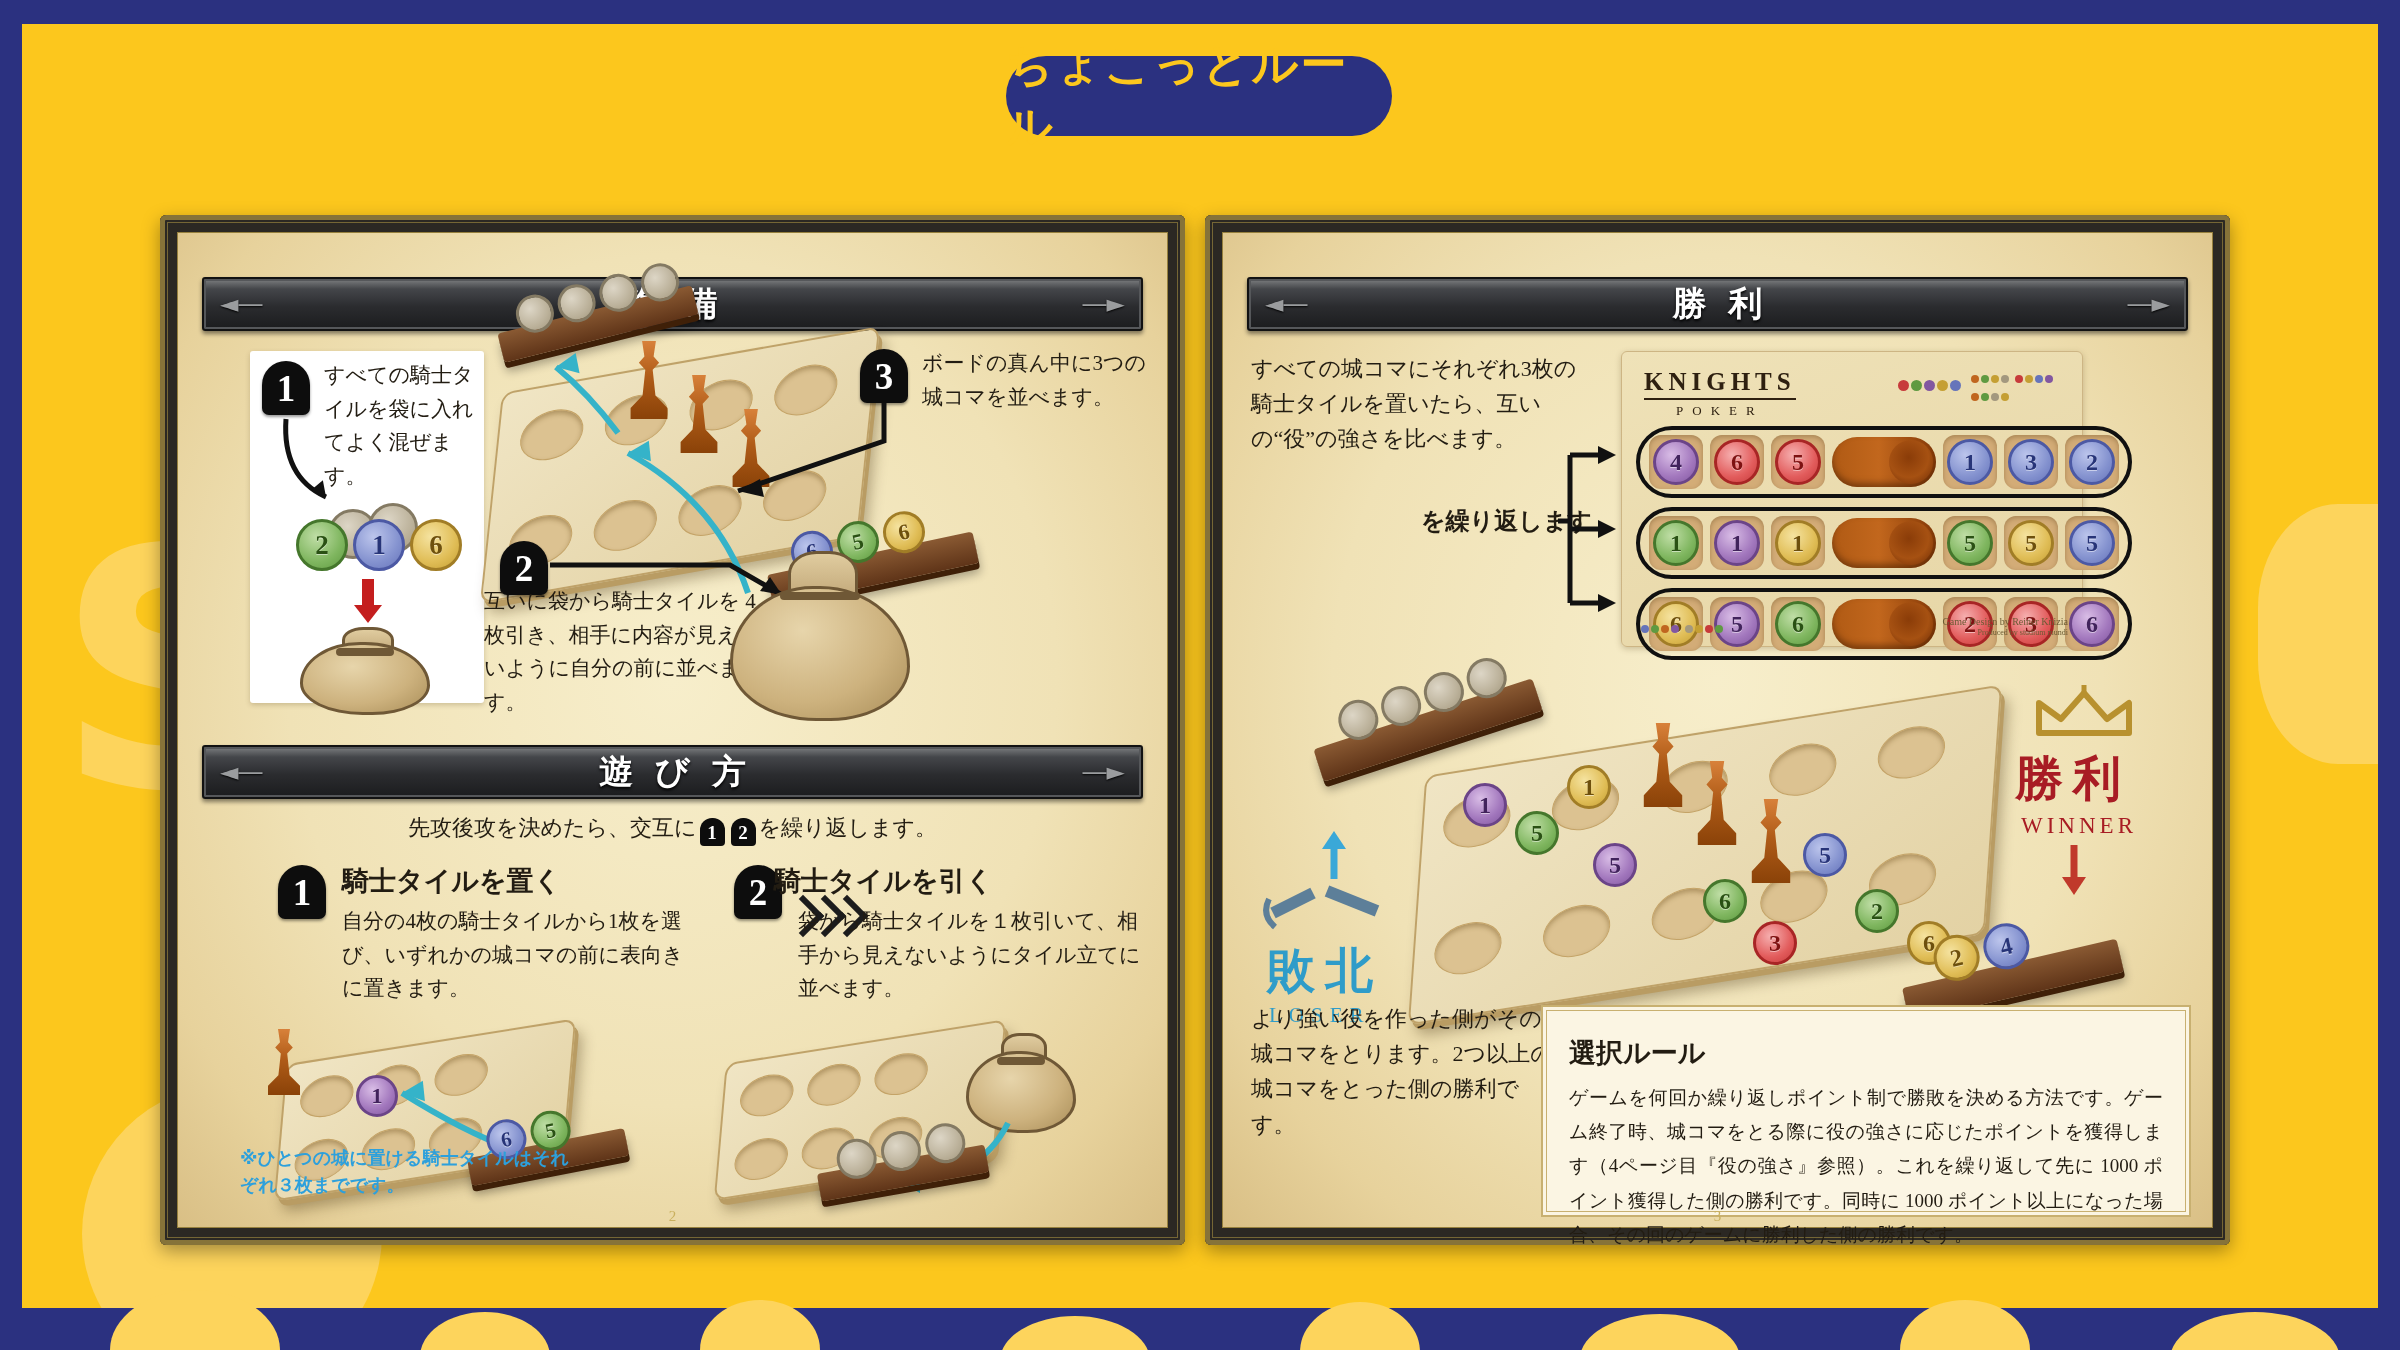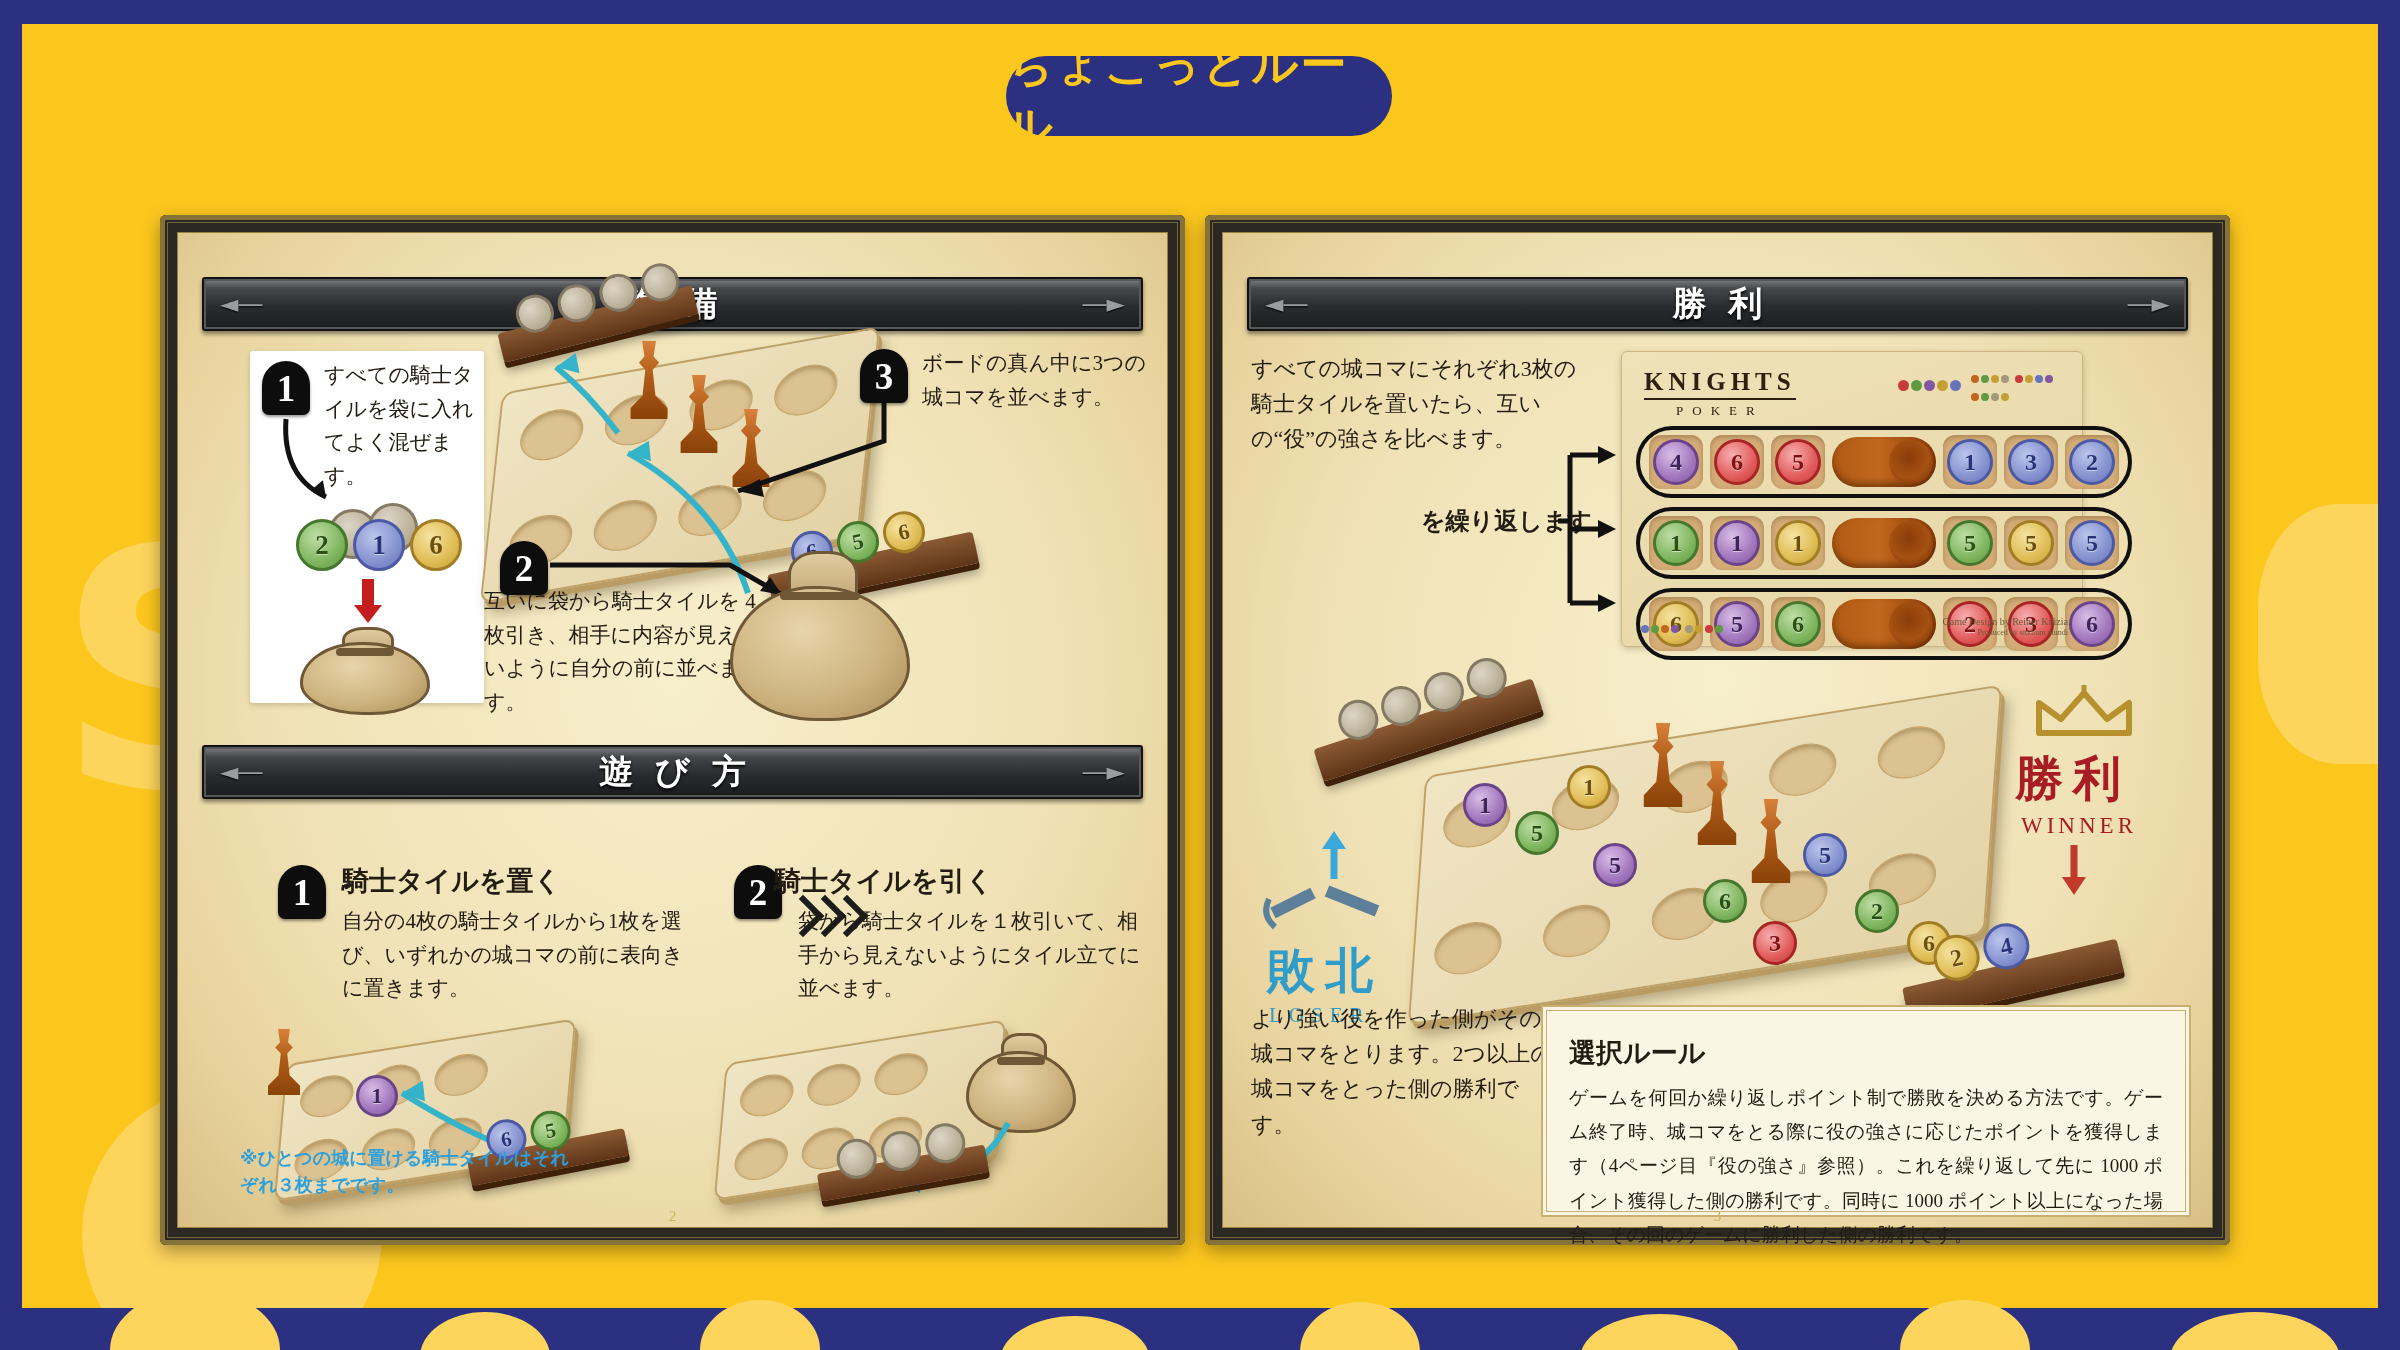--- a/index.html
+++ b/index.html
@@ -260,20 +260,23 @@
         <div class="bag-body"></div>
         <div class="bag-tie"></div>
   </div>
 
   <div class="banner" style="top:512px;">
     <span class="banner-arrow l">◄―</span>
     <span class="banner-title">遊び方</span>
     <span class="banner-arrow r">―►</span>
   </div>
 
+  <div class="abs jp" style="left:0;right:0;top:580px;text-align:center;font-size:22px;">
+    <span>先攻後攻を決めたら、交互に</span><span class="inline-badge">1</span><span class="inline-badge">2</span><span>を繰り返します。</span>
+  </div>
 
   <div class="badge" style="left:100px;top:632px;">
         <span>1</span>
       </div>
   <div class="step-head jp" style="left:164px;top:630px;">騎士タイルを置く</div>
   <div class="step-text jp" style="left:164px;top:672px;width:350px;">自分の4枚の騎士タイルから1枚を選び、いずれかの城コマの前に表向きに置きます。</div>
 
   <div class="abs" style="left:618px;top:668px;">
     <span class="chev"></span><span class="chev"></span><span class="chev"></span>
   </div>

